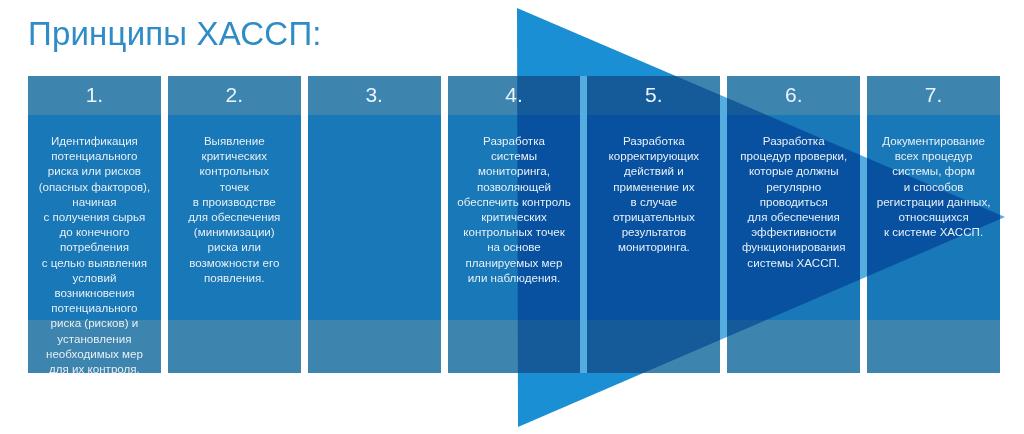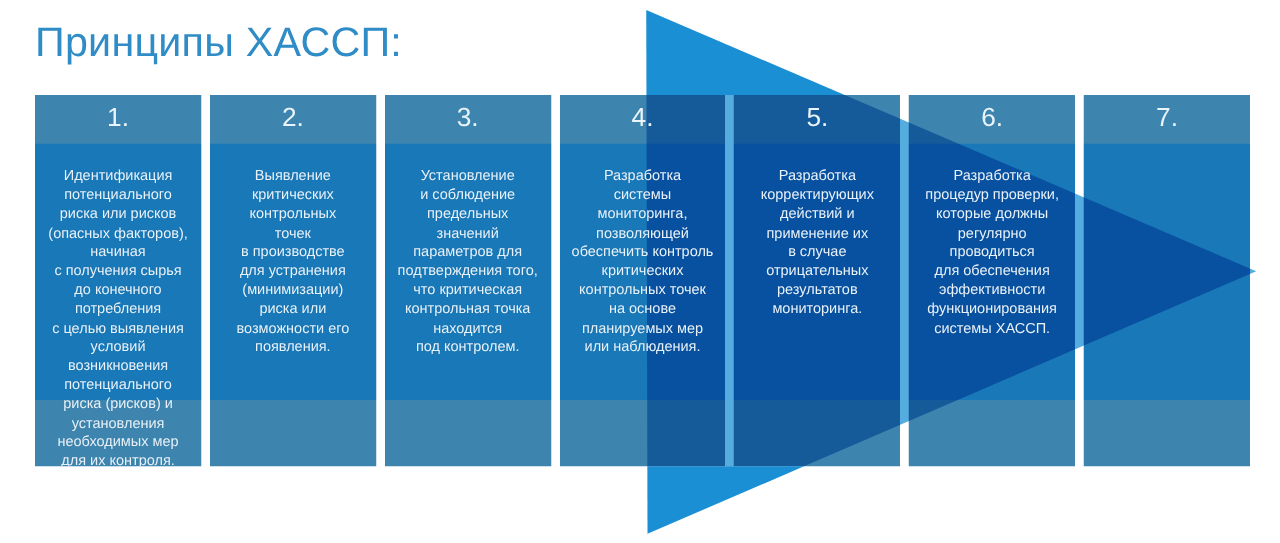--- a/index.html
+++ b/index.html
@@ -91,42 +91,32 @@
 
     <div class="col">
       <div class="band"></div>
       <div class="inner">
         <div class="num">2.</div>
         <div class="body-text">Выявление
 критических
 контрольных
 точек
 в производстве
-для устранения
+для обеспечения
 (минимизации)
 риска или
 возможности его
 появления.</div>
       </div>
     </div>
 
     <div class="col">
       <div class="band"></div>
       <div class="inner">
         <div class="num">3.</div>
-        <div class="body-text">Установление
-и соблюдение
-предельных
-значений
-параметров для
-подтверждения того,
-что критическая
-контрольная точка
-находится
-под контролем.</div>
       </div>
     </div>
 
     <div class="col">
       <div class="band"></div>
       <div class="inner">
         <div class="num">4.</div>
         <div class="body-text">Разработка
 системы
 мониторинга,
@@ -168,20 +158,27 @@
 эффективности
 функционирования
 системы ХАССП.</div>
       </div>
     </div>
 
     <div class="col">
       <div class="band"></div>
       <div class="inner">
         <div class="num">7.</div>
+        <div class="body-text">Документирование
+всех процедур
+системы, форм
+и способов
+регистрации данных,
+относящихся
+к системе ХАССП.</div>
       </div>
     </div>
 
   </div>
 
   <svg id="arrow" viewBox="0 0 1024 434">
 
     <defs>
       <clipPath id="clip-white-top">
         <rect x="0" y="0" width="1024" height="76"></rect>

